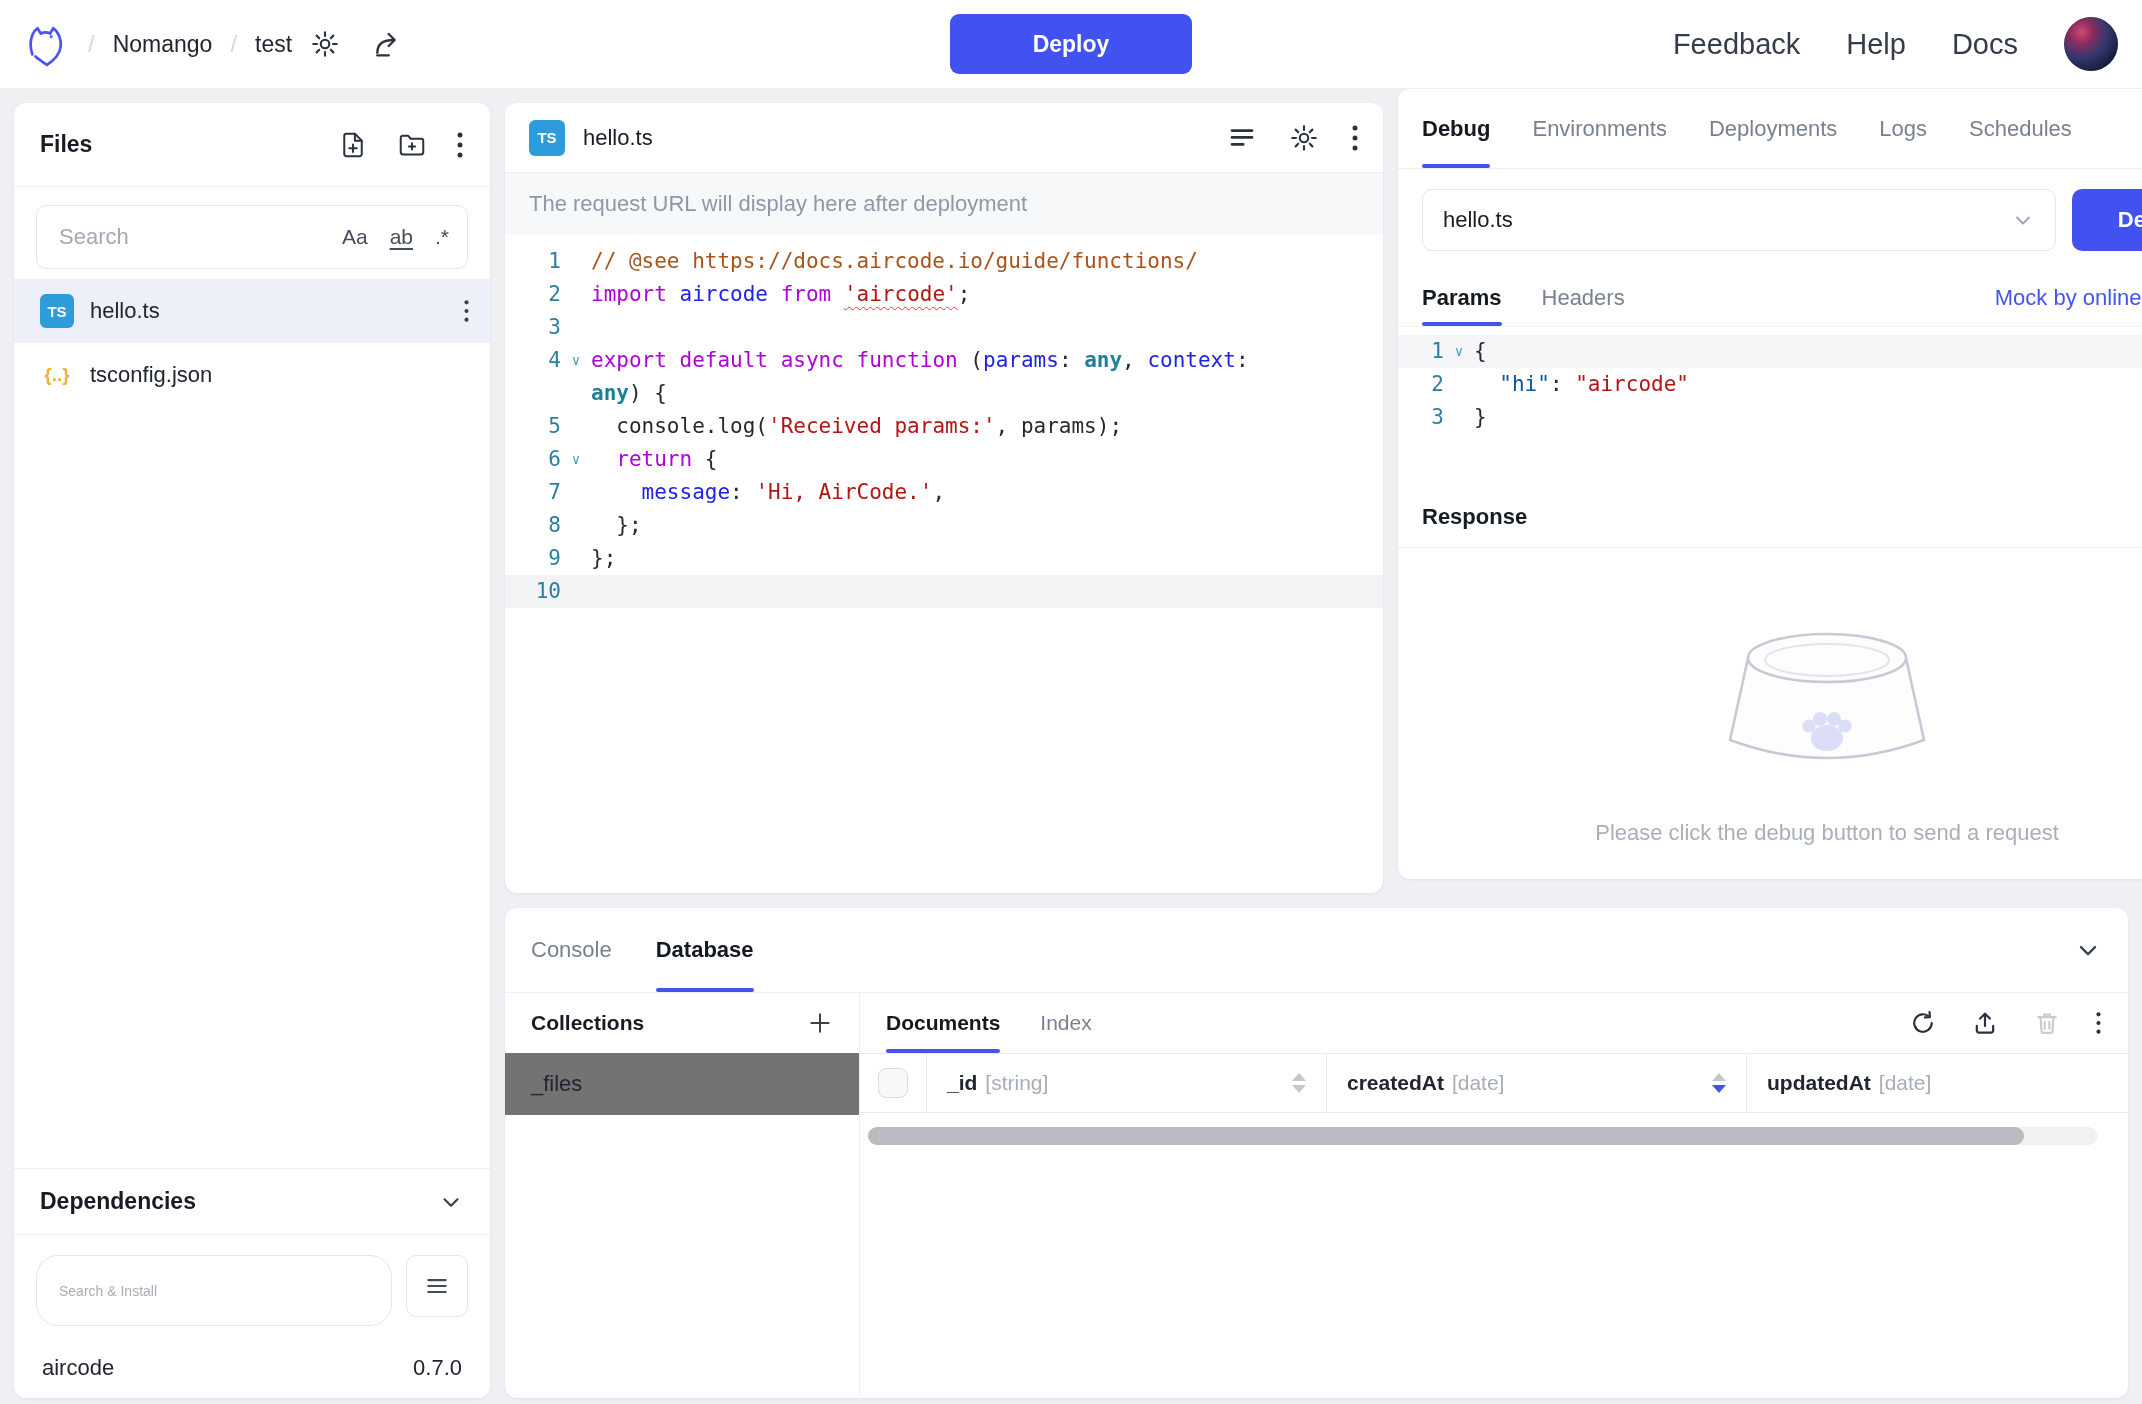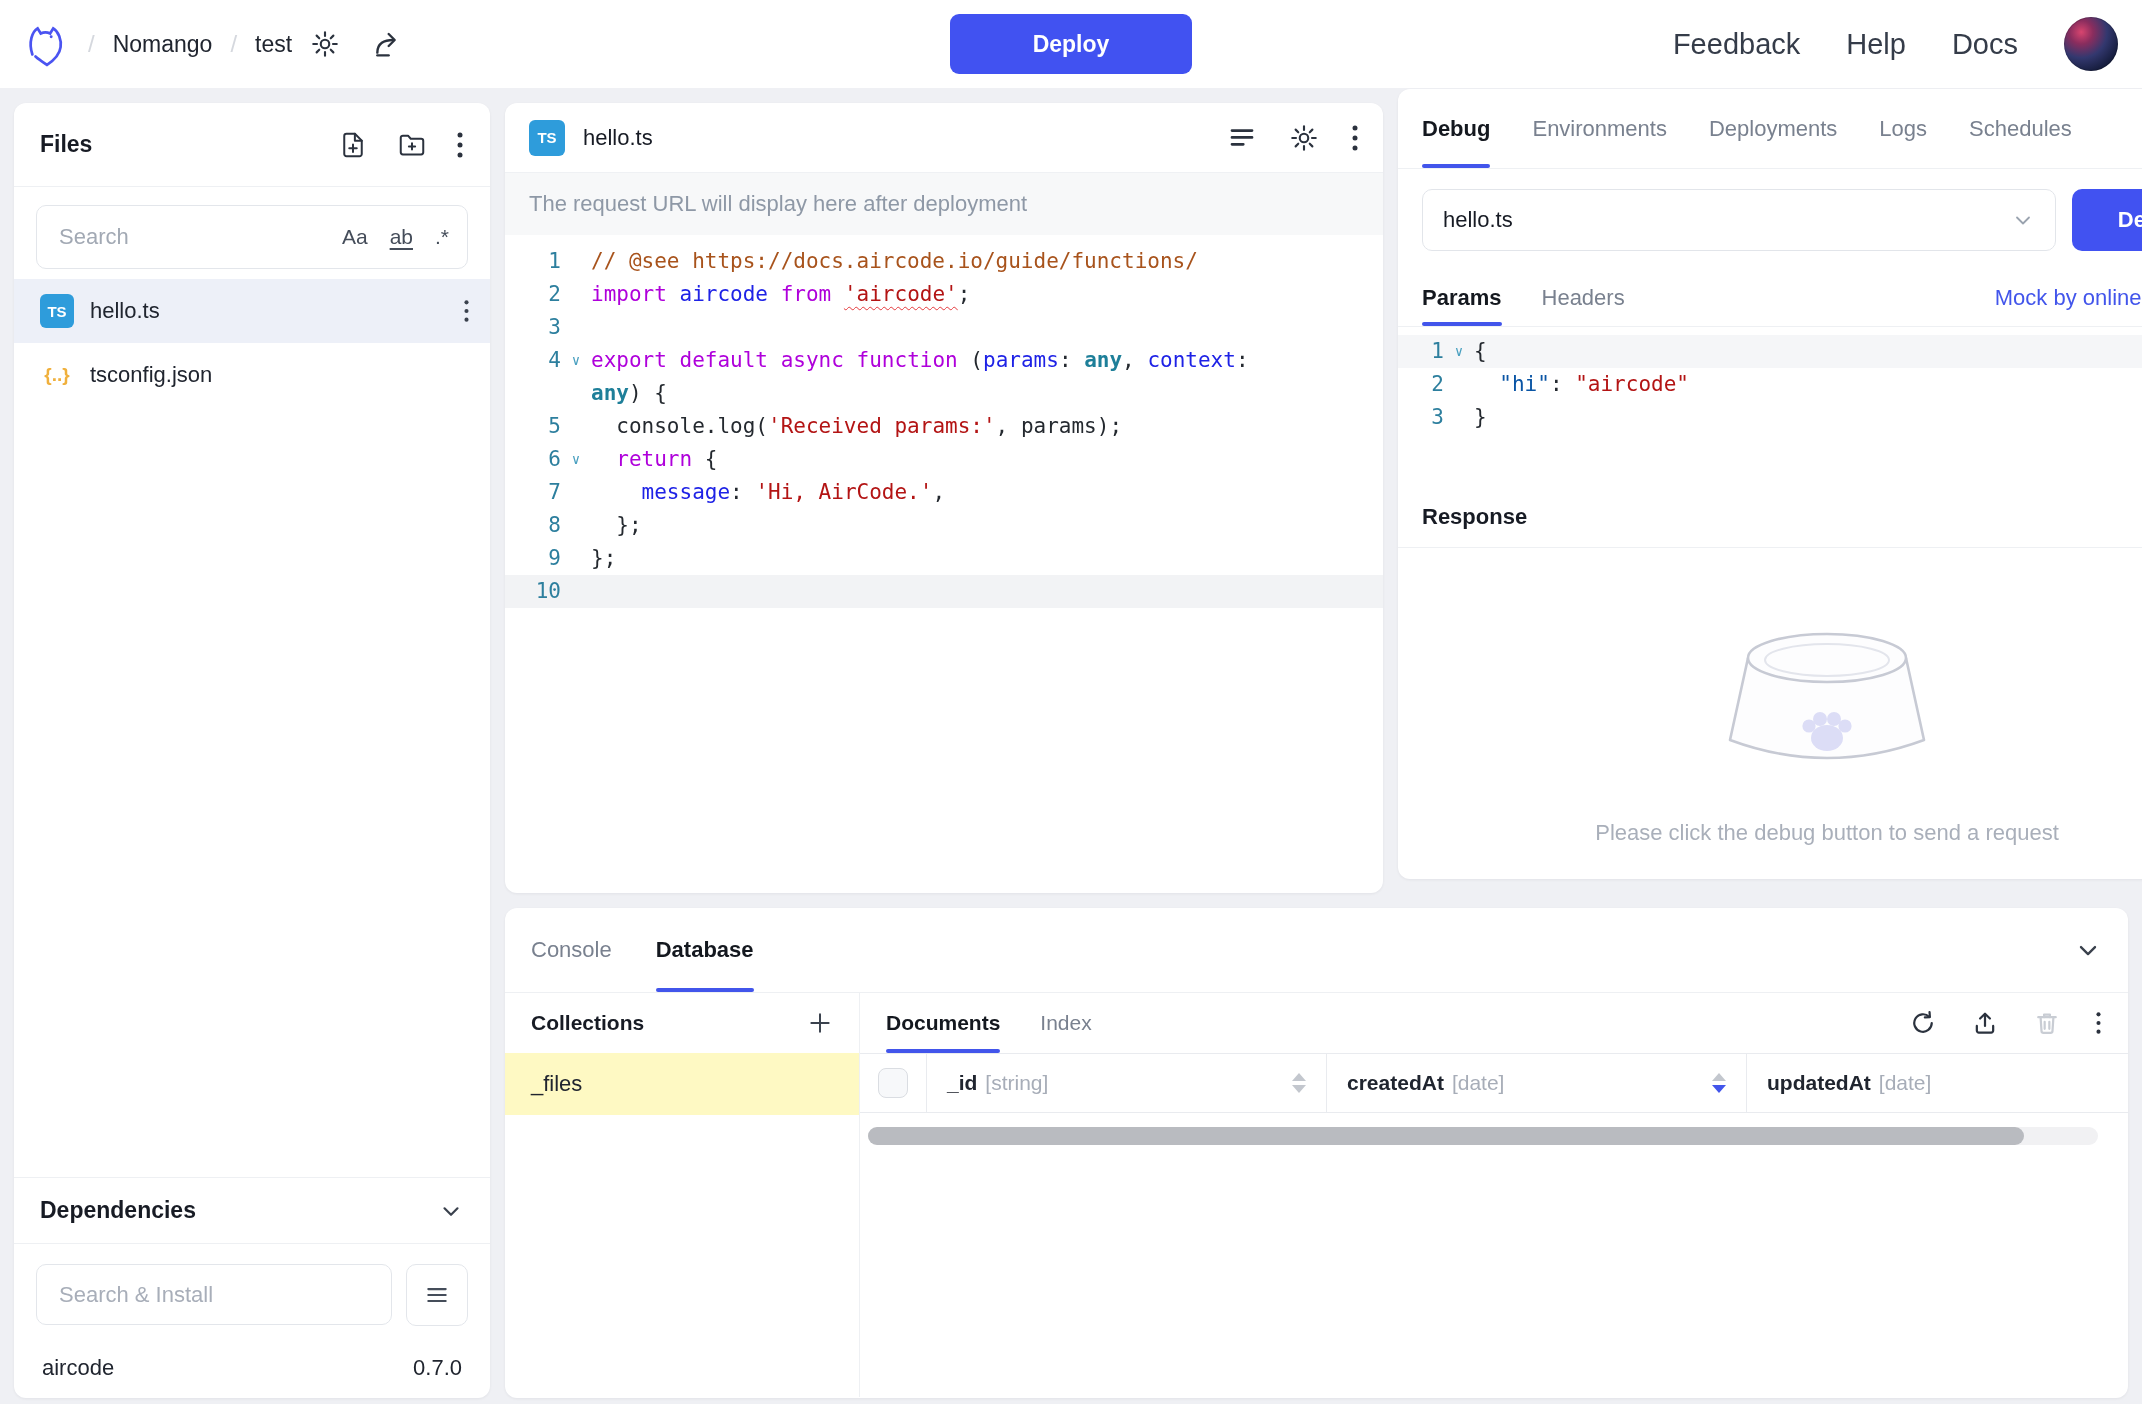--- a/index.html
+++ b/index.html
@@ -39,21 +39,21 @@
   .file-row.selected { background:#EDF0F8; }
   .file-badge { width:34px; height:34px; border-radius:6px; margin-right:16px; display:flex; align-items:center; justify-content:center; flex:none; }
   .ts-badge { background:#2E9CDB; color:#fff; font-weight:700; font-size:15px; }
   .json-badge { color:#F0B03C; font-weight:700; font-size:19px; }
   .file-row .row-more { margin-left:auto; color:#3A414D; }
   .files-body { flex:1; }
 
   .dep-section { border-top:1px solid #EEF0F3; }
   .dep-head { height:66px; display:flex; align-items:center; padding:0 26px; border-bottom:1px solid #EEF0F3; }
   .dep-search-row { display:flex; gap:14px; margin:20px 22px 12px; }
-  .dep-search { flex:1; height:61px; border:1px solid #E3E6EB; border-radius:10px; padding:0 22px; font-size:22px; font-family:inherit; color:#1F242E; outline:none; min-width:0; }
+  .dep-search { flex:1; height:71px; border:1px solid #E3E6EB; border-radius:22px; padding:0 22px; font-size:14px; font-family:inherit; color:#1F242E; outline:none; min-width:0; }
   .dep-search::placeholder { color:#A8AEB9; }
   .sq-btn { width:62px; height:62px; flex:none; border:1px solid #E3E6EB; border-radius:10px; background:#fff; display:flex; align-items:center; justify-content:center; color:#454D5A; cursor:pointer; }
   .dep-item { height:60px; display:flex; align-items:center; padding:0 28px; font-size:22px; color:#20252F; }
   .dep-item .ver { margin-left:auto; }
 
   
   .editor-head { height:70px; display:flex; align-items:center; padding:0 24px; border-bottom:1px solid #EFF1F4; }
   .editor-head .file-badge { width:36px; height:36px; margin-right:18px; }
   .editor-title { font-size:22px; font-weight:500; color:#171B24; }
   .url-bar { height:62px; background:#F7F8F9; display:flex; align-items:center; padding:0 24px; font-size:22px; color:#8E98A6; }
@@ -88,21 +88,21 @@
   .resp-empty { display:flex; flex-direction:column; align-items:center; padding-top:78px; }
   .resp-empty .hint { margin-top:42px; font-size:22px; color:#A9AFBA; }
 
   
   .bp-tabs { height:85px; display:flex; align-items:stretch; gap:44px; padding:0 26px; border-bottom:1px solid #EEF0F3; }
   .bp-body { display:flex; height:404px; }
   .collections { width:355px; flex:none; border-right:1px solid #EEF0F3; }
   .coll-head { height:60px; display:flex; align-items:center; padding:0 26px; }
   .coll-title { font-size:21px; font-weight:700; color:#171B24; }
   .coll-head .plus { margin-left:auto; color:#3A414D; }
-  .coll-item { height:62px; display:flex; align-items:center; padding:0 26px; font-size:22px; color:#20252F; background:#fef9c3; cursor:pointer; }
+  .coll-item { height:62px; display:flex; align-items:center; padding:0 26px; font-size:22px; color:#20252F; background:#737373; cursor:pointer; }
   .documents { flex:1; display:flex; flex-direction:column; }
   .doc-subtabs { height:60px; display:flex; align-items:stretch; gap:40px; padding:0 26px; }
   .doc-tools { margin-left:auto; display:flex; align-items:center; gap:34px; color:#3A414D; }
   .doc-tools .disabled { color:#C9CDD4; }
   .doc-header { height:60px; display:flex; align-items:stretch; border-top:1px solid #E9EBEF; border-bottom:1px solid #E9EBEF; }
   .cb-cell { width:66px; flex:none; display:flex; align-items:center; justify-content:center; }
   .cb { width:30px; height:30px; border:1px solid #DADDE2; border-radius:8px; background:#F7F8FA; cursor:pointer; }
   .doc-col { display:flex; align-items:center; border-left:1px solid #E9EBEF; padding:0 20px; }
   .doc-col.c-id { width:400px; flex:none; }
   .doc-col.c-created { width:420px; flex:none; }

